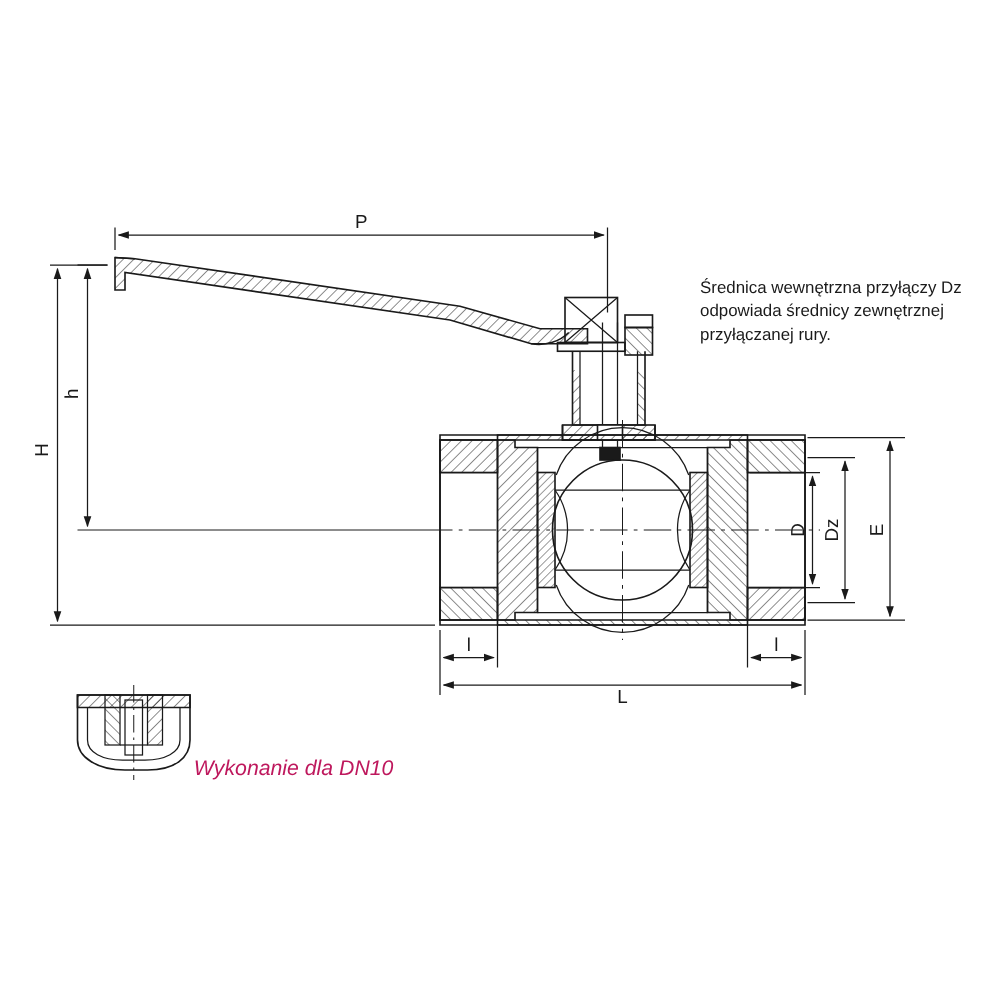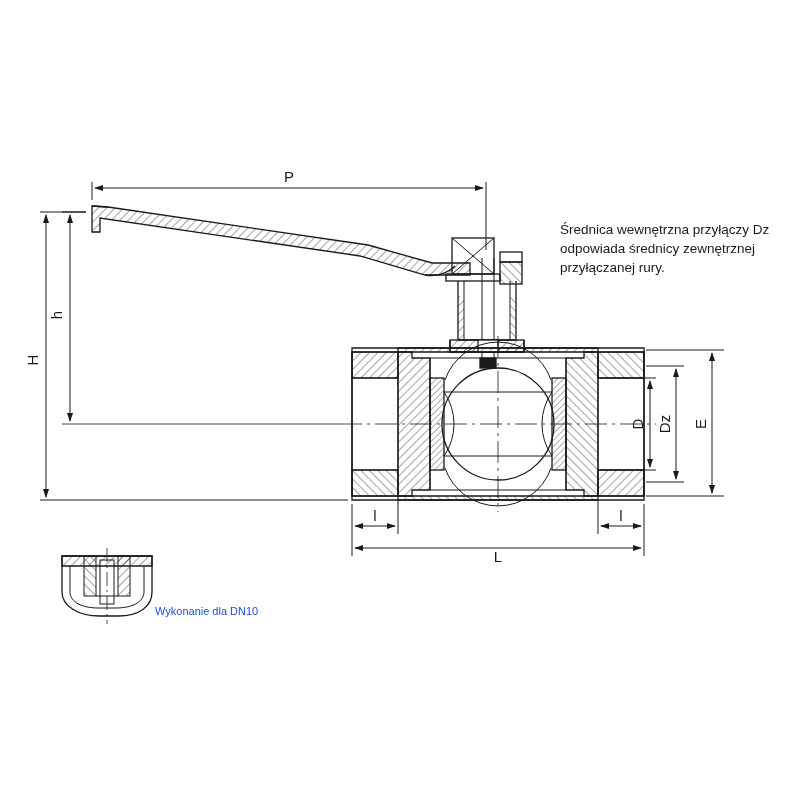--- a/index.html
+++ b/index.html
@@ -32,22 +32,23 @@
     font-size: 13.5px;
     line-height: 19px;
     color: #1a1a1a;
     white-space: pre-line;
     margin-top: 32px;
   }
   .dn-caption {
     position: absolute;
     left: 155px;
     top: 605px;
-    font-size: 11px;
-    color: #1d4ed8;
+    font-size: 17px;
+    color: #be185d;
+    font-style: italic;
   }
   svg text {
     font-family: "Liberation Sans", sans-serif;
     fill: #1a1a1a;
   }
 </style>
 </head>
 <body>
 
 <div id="stage">

